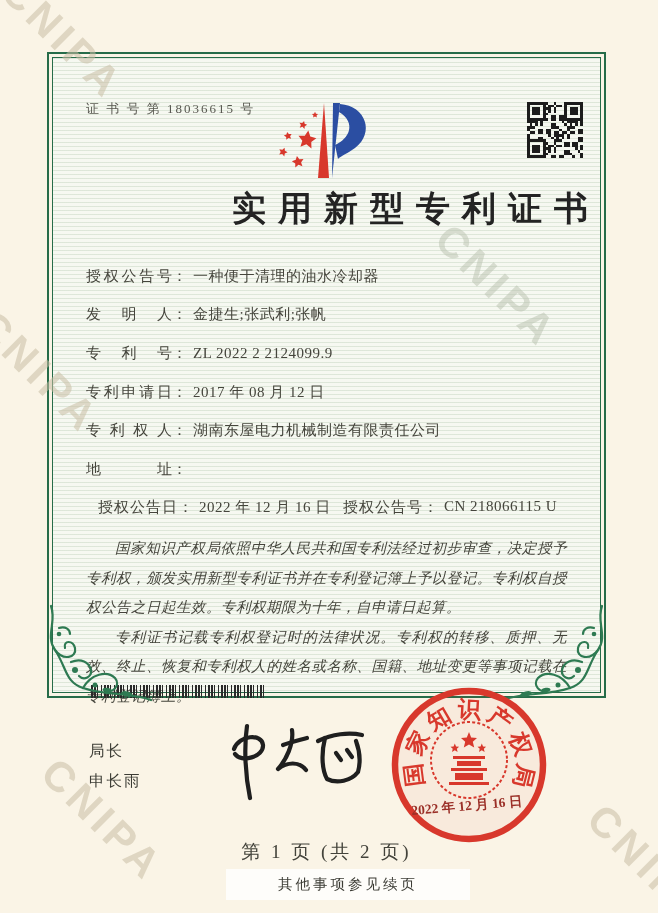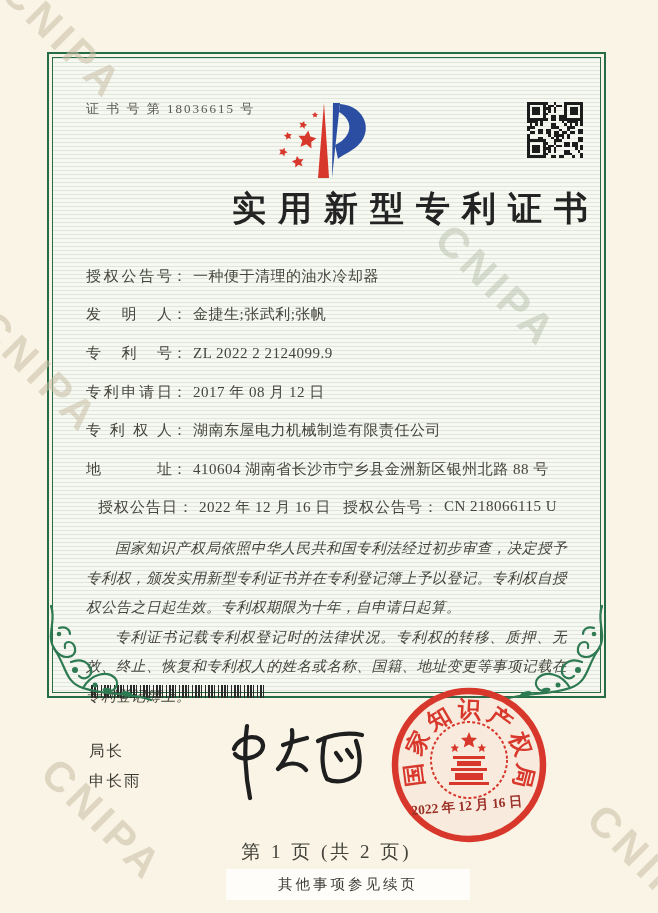--- a/index.html
+++ b/index.html
@@ -258,21 +258,20 @@
       <span class="fval">2017 年 08 月 12 日</span>
     </div>
     <div class="frow">
       <span class="flabel">专利权人</span>
         <span class="colon">：</span>
       <span class="fval">湖南东屋电力机械制造有限责任公司</span>
     </div>
     <div class="frow">
       <span class="flabel">地址</span>
         <span class="colon">：</span>
-      <span class="fval">410604 湖南省长沙市宁乡县金洲新区银州北路 88 号</span>
     </div>
     <div class="frow">
       <span class="glabel">授权公告日</span>
         <span class="colon">：</span>
       <span class="fval">2022 年 12 月 16 日</span>
       <span class="grant2">
         <span class="glabel">授权公告号</span>
           <span class="colon">：</span>
         <span class="fval">CN 218066115 U</span>
       </span>

